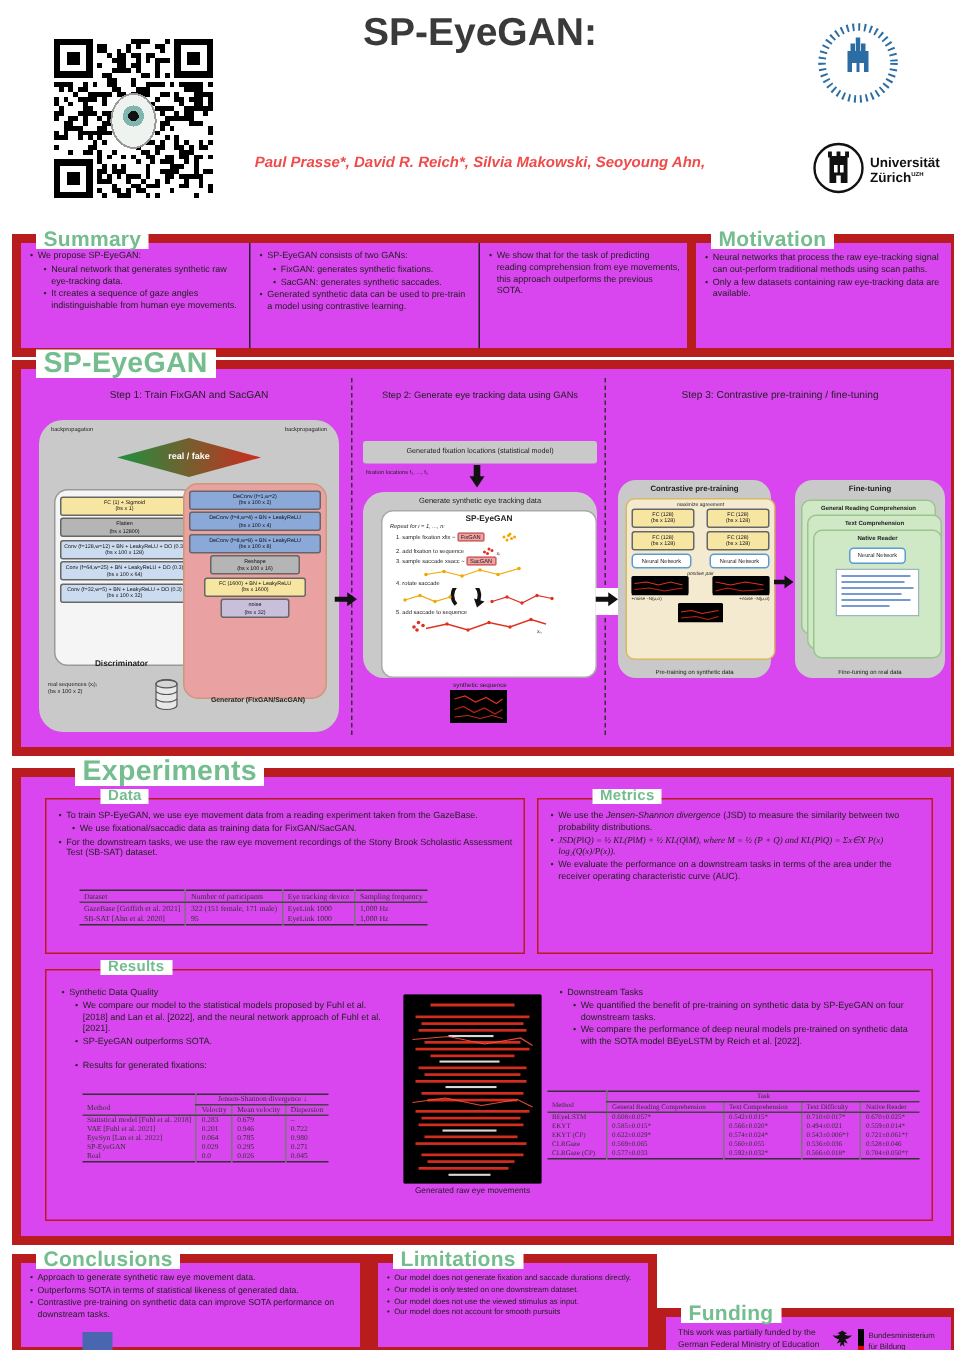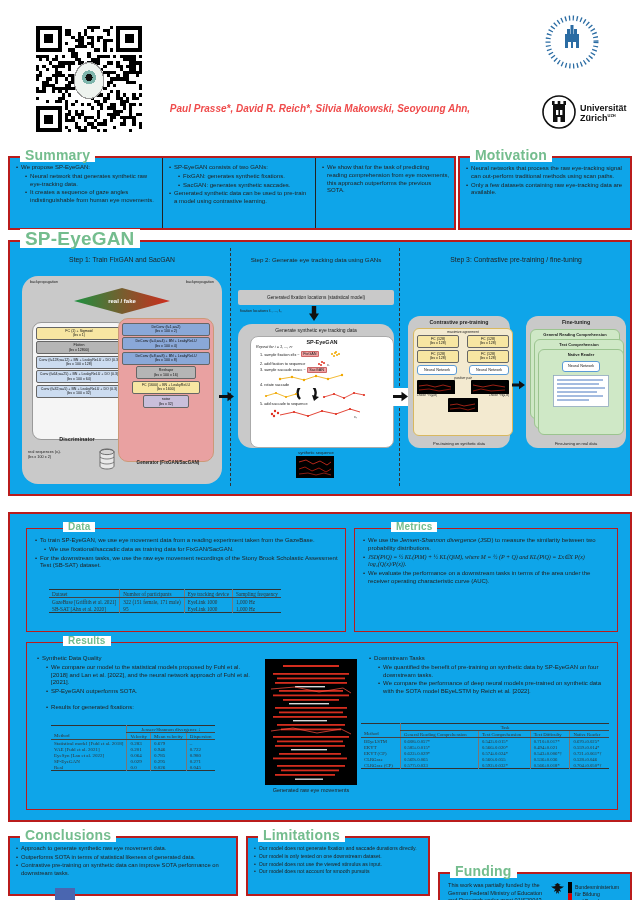--- a/index.html
+++ b/index.html
@@ -1,20 +1,20 @@
 <!DOCTYPE html>
 <html><head>
 <meta charset="utf-8">
 <style>
   html,body{margin:0;padding:0;background:#e9e9e9;}
   .poster{position:relative;width:636px;height:900px;background:#fff;font-family:"Liberation Sans",sans-serif;color:#222;overflow:hidden;margin:0 auto;}
   .abs{position:absolute;}
 
   
-  .sec{position:absolute;border:2px solid #b91c1c;background:#0ea5e9;}
+  .sec{position:absolute;border:6px solid #b91c1c;background:#d946ef;}
   .sec-title{position:absolute;top:-10px;left:10px;background:#fff;padding:0 5px;color:#74bd8e;font-weight:bold;font-size:14px;line-height:1;letter-spacing:.2px;}
   .sec-title.big{font-size:19px;top:-13px;}
   .sec-title.mid{font-size:10px;top:-7px;left:8px;margin-left:28px;}
 
   
   .title{left:140px;top:6px;width:360px;text-align:center;font-size:26px;font-weight:bold;color:#3a3a3a;line-height:1.18;}
   .authors{left:110px;top:102px;width:420px;text-align:center;color:#ef4b4b;font-size:10px;font-weight:bold;font-style:italic;line-height:1.35;}
 
   
   .b{display:flex;gap:3px;line-height:1.3;margin-bottom:1px;}
@@ -66,20 +66,21 @@
       </g>
       <g>
         <ellipse cx="16.5" cy="17" rx="4.6" ry="5.6" fill="#eef3ef" stroke="#999" stroke-width="0.4"></ellipse>
         <circle cx="16.5" cy="16" r="2.2" fill="#7fb6ad"></circle>
         <circle cx="16.5" cy="16" r="1.1" fill="#111"></circle>
       </g>
     </svg>
   </div>
 
   <div class="abs title">
+    <div>SP-EyeGAN:</div>
   </div>
   <div class="abs authors">
     <div>Paul Prasse*, David R. Reich*, Silvia Makowski, Seoyoung Ahn,</div>
   </div>
 
   <div class="abs" style="left:544px;top:12px;width:56px;height:62px;">
     <svg width="56" height="62" viewBox="0 0 56 62">
       <circle cx="28" cy="30" r="24" fill="none" stroke="#2b6ca3" stroke-width="5" stroke-dasharray="1.3 2.6"></circle>
       <rect x="21" y="22" width="14" height="14" fill="#2b6ca3"></rect>
       <rect x="23" y="17" width="3" height="5" fill="#2b6ca3"></rect>
@@ -410,20 +411,21 @@
                 <line x1="4" y1="25" x2="36" y2="25"></line>
             </g>
           </svg>
         </div>
       </div>
       <div class="abs" style="bottom:2px;width:100%;text-align:center;font-size:4px;">Fine-tuning on real data</div>
     </div>
   </div>
 
   <div class="sec" style="left:8px;top:512px;width:620px;height:306px;">
+    <div class="sec-title big" style="left:36px;">Experiments</div>
 
     <div class="sec" style="left:16px;top:14px;width:318px;height:102px;border-width:1.6px;">
       <div class="sec-title mid">Data</div>
       <div class="f6" style="padding:8px 6px 0 8px;">
         <div class="b">
             <span class="dot">•</span>
             <span>To train SP-EyeGAN, we use eye movement data from a reading experiment taken from the GazeBase.</span>
           </div>
         <div class="b l2">
             <span class="dot">•</span>

